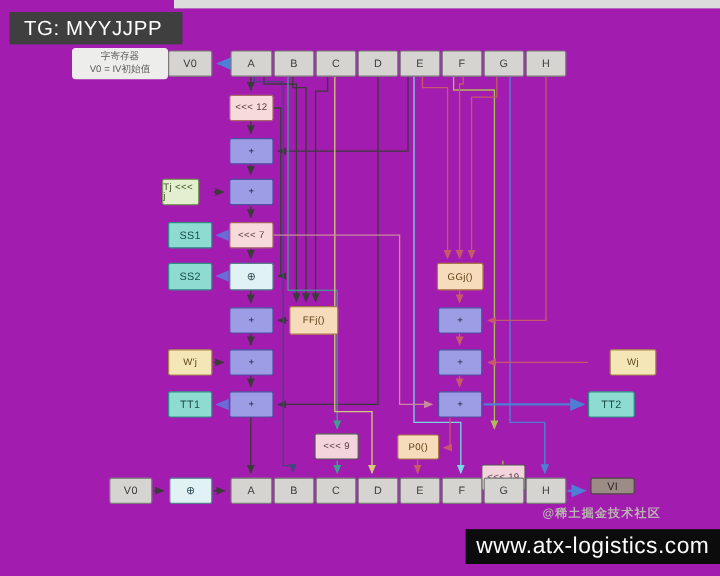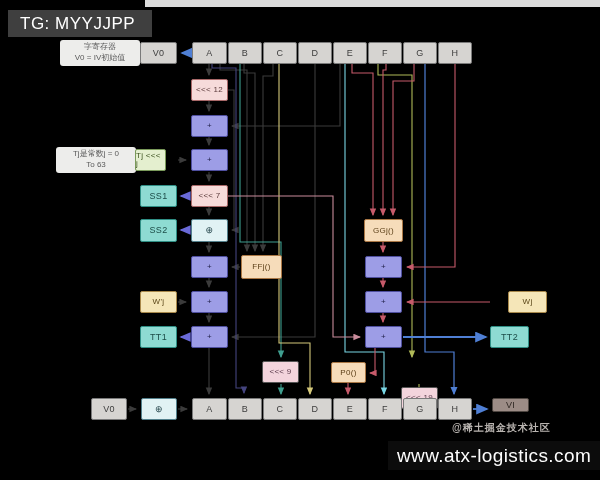--- a/index.html
+++ b/index.html
@@ -1,16 +1,16 @@
 <!DOCTYPE html>
 <html><head>
 <meta charset="utf-8">
 <style>
   html,body{margin:0;padding:0;background:#fff;}
-  #canvas{position:relative;width:600px;height:480px;background:#000000;overflow:hidden;
+  #canvas{position:relative;width:600px;height:480px;background:#a21caf;overflow:hidden;
           font-family:"Liberation Sans",sans-serif;color:#444;}
   #wires{position:absolute;left:0;top:0;width:600px;height:480px;z-index:1;}
   .box{position:absolute;z-index:2;display:flex;align-items:center;justify-content:center;
        font-size:9px;line-height:1;box-sizing:border-box;border:1.2px solid #777;
        background:#d6d4d1;color:#3d3d3d;border-radius:2px;letter-spacing:.3px;}
   .reg{background:#d6d4d1;border-color:#7a7a7a;}
   .plus{background:#9d9de6;border-color:#4f4fa0;font-size:8px;color:#22224a;}
   .pink{background:#f6dbda;border-color:#a86868;font-size:8px;color:#5a3a3a;}
   .pink2{background:#f3d4dc;border-color:#555;font-size:8px;color:#5a3a4a;}
   .teal{background:#8edbd2;border-color:#2f8f85;color:#1d4d48;}
@@ -141,24 +141,20 @@
   <div class="box reg" style="left:263px;top:42px;width:34px;height:22px;">C</div>
   <div class="box reg" style="left:298px;top:42px;width:34px;height:22px;">D</div>
   <div class="box reg" style="left:333px;top:42px;width:34px;height:22px;">E</div>
   <div class="box reg" style="left:368px;top:42px;width:34px;height:22px;">F</div>
   <div class="box reg" style="left:403px;top:42px;width:34px;height:22px;">G</div>
   <div class="box reg" style="left:438px;top:42px;width:34px;height:22px;">H</div>
 
   <div class="box pink" style="left:191px;top:79px;width:37px;height:22px;">&lt;&lt;&lt; 12</div>
   <div class="box plus" style="left:191px;top:115px;width:37px;height:22px;">+</div>
 
-  <div class="note" style="left:56px;top:147px;width:80px;height:26px;">
-    <span>Tj是常数j = 0</span>
-    <span>To 63</span>
-  </div>
   <div class="box green" style="left:135px;top:149px;width:31px;height:22px;">Tj &lt;&lt;&lt; j</div>
   <div class="box plus" style="left:191px;top:149px;width:37px;height:22px;">+</div>
 
   <div class="box teal" style="left:140px;top:185px;width:37px;height:22px;">SS1</div>
   <div class="box pink" style="left:191px;top:185px;width:37px;height:22px;">&lt;&lt;&lt; 7</div>
 
   <div class="box teal" style="left:140px;top:219px;width:37px;height:23px;">SS2</div>
   <div class="box lcyan" style="left:191px;top:219px;width:37px;height:23px;">⊕</div>
 
   <div class="box plus" style="left:191px;top:256px;width:37px;height:22px;">+</div>

